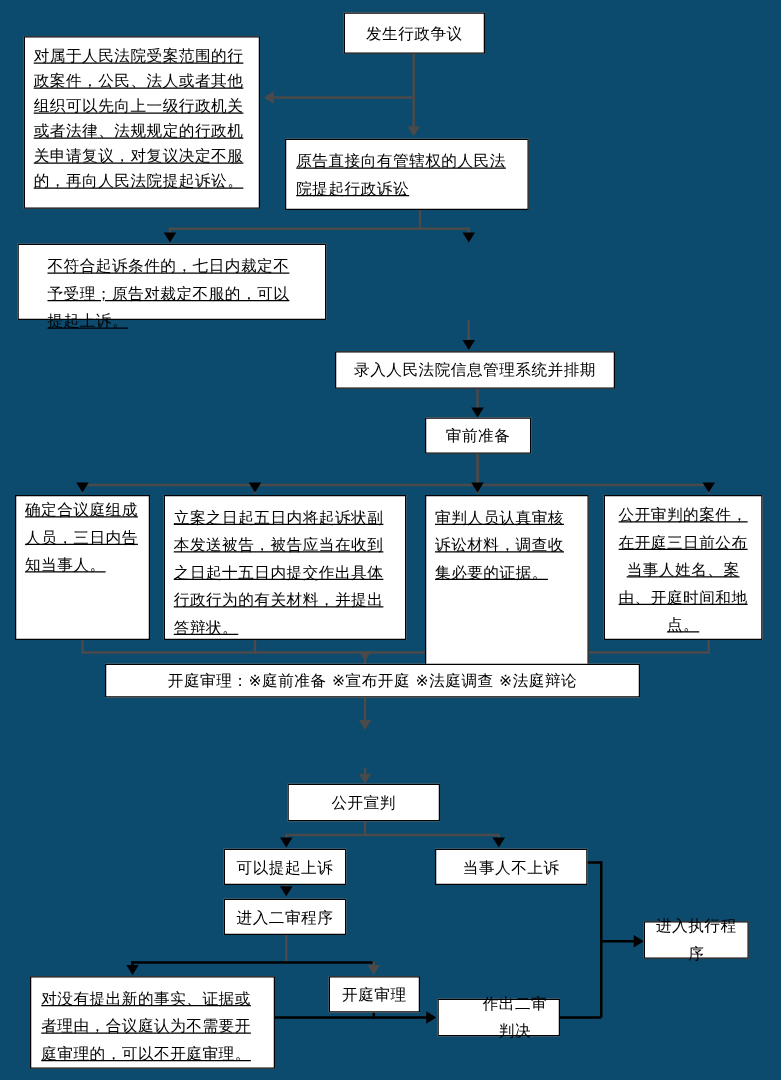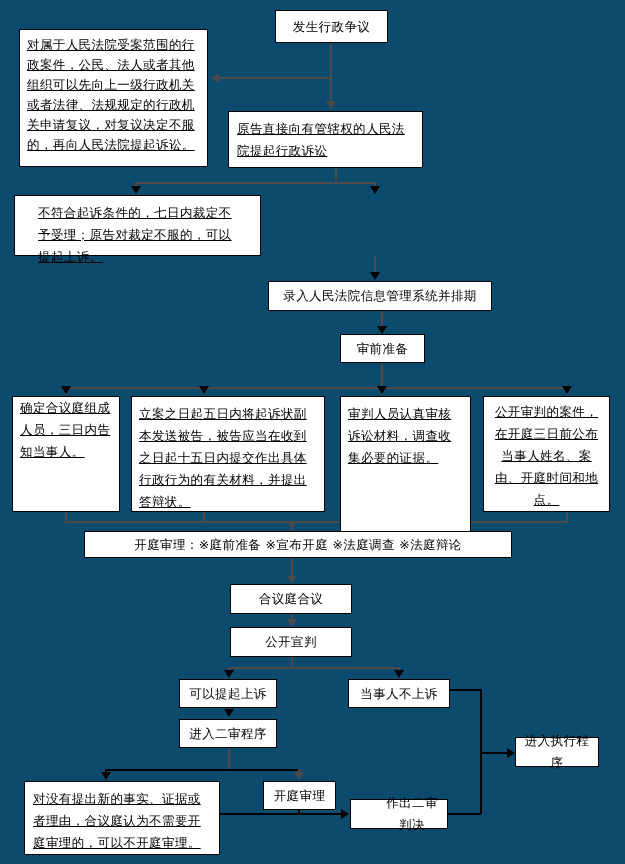--- a/index.html
+++ b/index.html
@@ -103,33 +103,30 @@
   </div>
 
   <div class="node justify topalign" style="left:483px;top:396px;width:127px;height:116px;padding:4px 7px;text-align:center;">
     <span class="txt">公开审判的案件，在开庭三日前公布当事人姓名、案由、开庭时间和地点。</span>
   </div>
 
   <div class="node" style="left:84px;top:531px;width:428px;height:27px;">
     <span class="txt">开庭审理：※庭前准备 ※宣布开庭 ※法庭调查 ※法庭辩论</span>
   </div>
 
-  <div class="node" style="left:230px;top:584px;width:122px;height:30px;">
-    <span class="txt">合议庭合议</span>
-  </div>
 
   <div class="node" style="left:230px;top:627px;width:122px;height:30px;">
     <span class="txt">公开宣判</span>
   </div>
 
   <div class="node" style="left:179px;top:679px;width:98px;height:29px;">
     <span class="txt">可以提起上诉</span>
   </div>
 
-  <div class="node" style="left:348px;top:679px;width:102px;height:29px;">
+  <div class="node" style="left:348px;top:679px;width:122px;height:29px;">
     <span class="txt">当事人不上诉</span>
   </div>
 
   <div class="node" style="left:179px;top:719px;width:98px;height:29px;">
     <span class="txt">进入二审程序</span>
   </div>
 
   <div class="node justify topalign" style="left:24px;top:781px;width:196px;height:74px;padding:6px 8px;">
     <span class="txt">对没有提出新的事实、证据或者理由，合议庭认为不需要开庭审理的，可以不开庭审理。</span>
   </div>

